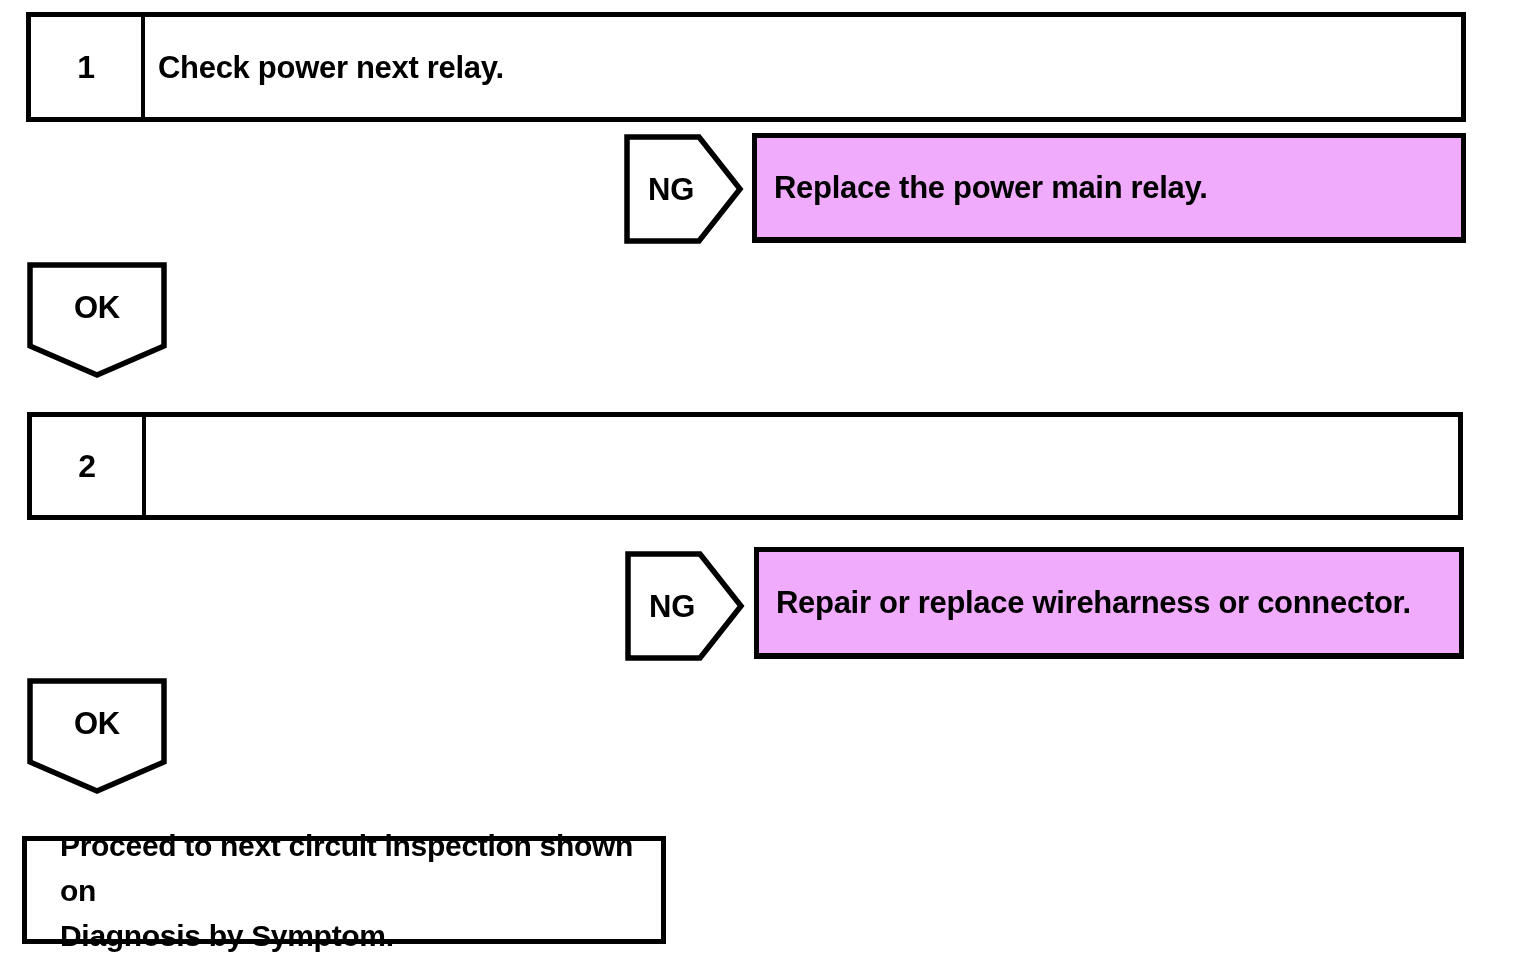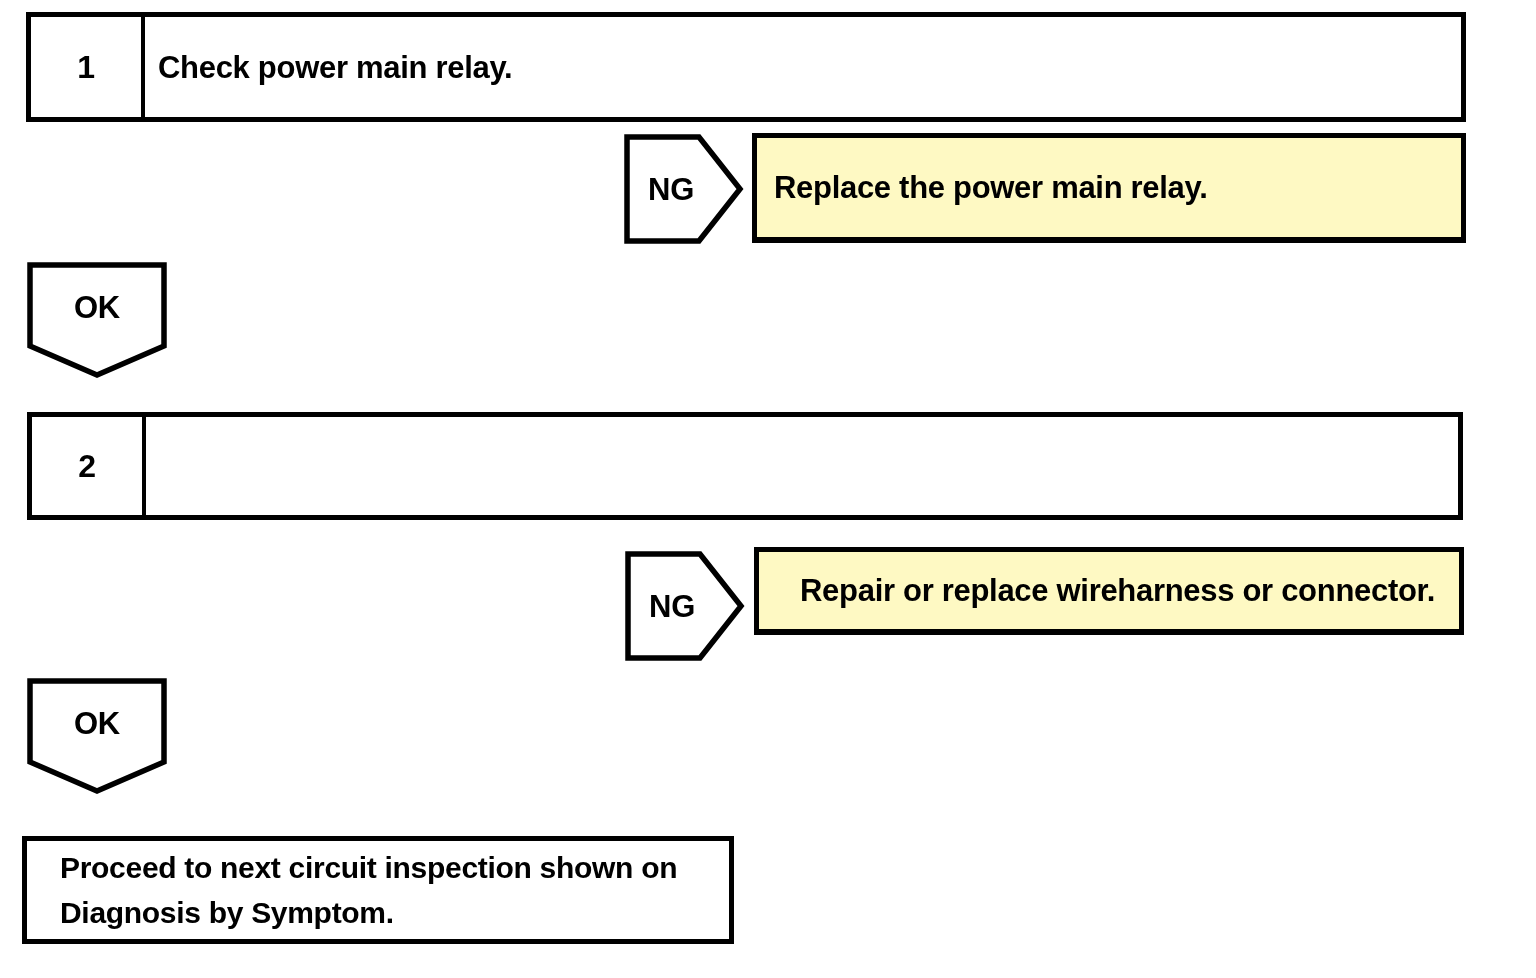--- a/index.html
+++ b/index.html
@@ -53,60 +53,60 @@
   .ng-tag.ng2 { left: 625px; top: 551px; }
   .ng-tag text, .ok-tag text {
     font-family: "Liberation Sans", sans-serif;
     font-weight: 700;
     font-size: 31px;
     fill: #000000;
   }
   
   .result-box {
     position: absolute;
-    background: #fef9c3;
+    background: #f0abfc;
     border: 5px solid #000000;
     border-bottom-width: 6px;
     display: flex;
     align-items: center;
     padding-left: 17px;
     font-size: 31px;
     box-sizing: border-box;
   }
   .result-box.result1 { left: 752px; top: 133px; width: 714px; height: 110px; }
-  .result-box.result2 { left: 754px; top: 547px; width: 710px; height: 88px; justify-content: center; }
+  .result-box.result2 { left: 754px; top: 547px; width: 710px; height: 112px; }
   
   .ok-tag { position: absolute; }
   .ok-tag.ok1 { left: 27px; top: 262px; }
   .ok-tag.ok2 { left: 27px; top: 678px; }
   
   .final-box {
     position: absolute;
-    left: 22px; top: 836px; width: 712px; height: 108px;
+    left: 22px; top: 836px; width: 644px; height: 108px;
     background: #ffffff;
     border: 5px solid #000000;
     display: flex;
     flex-direction: column;
     justify-content: center;
     padding-left: 33px;
     padding-right: 10px;
     font-size: 30px;
     line-height: 45px;
     white-space: pre-line;
     box-sizing: border-box;
   }
 </style>
 </head>
 <body>
 
 <div class="canvas">
 
   <div class="step-box step1">
     <div class="step-num">1</div>
-    <div class="step-text">Check power main relay.</div>
+    <div class="step-text">Check power next relay.</div>
   </div>
 
   <svg class="ng-tag ng1" width="120" height="110" viewBox="0 0 120 110">
     <polygon points="3,3 75,3 116,55 75,107 3,107" fill="#ffffff" stroke="#000000" stroke-width="5.5"></polygon>
     <text x="47" y="66" text-anchor="middle">NG</text>
   </svg>
 
   <div class="result-box result1">
     <span>Replace the power main relay.</span>
   </div>

